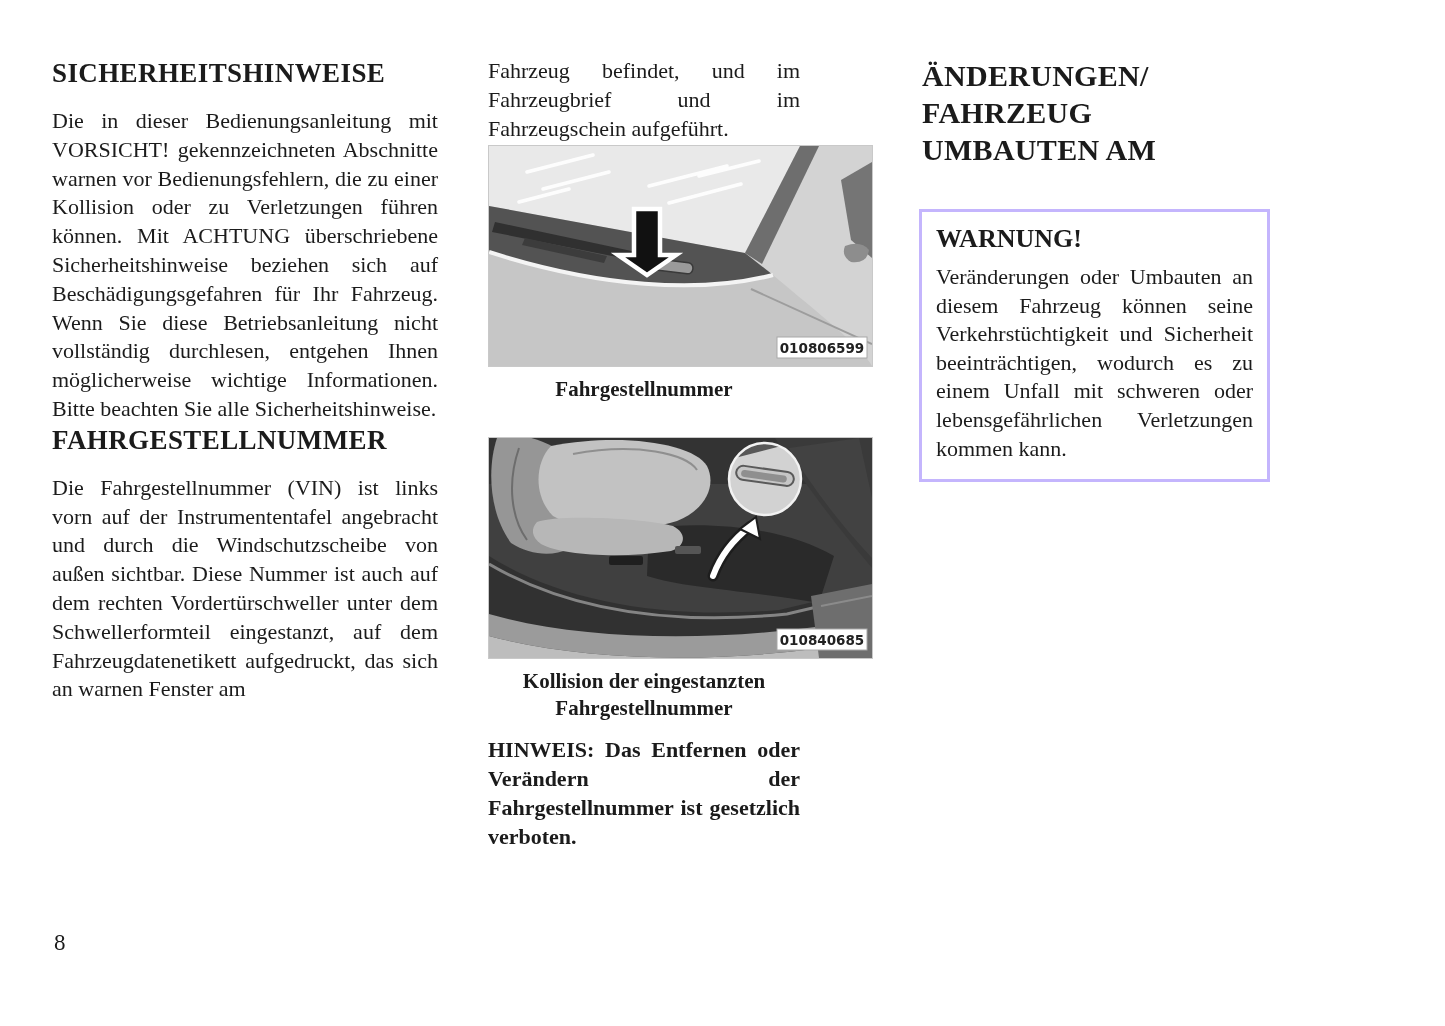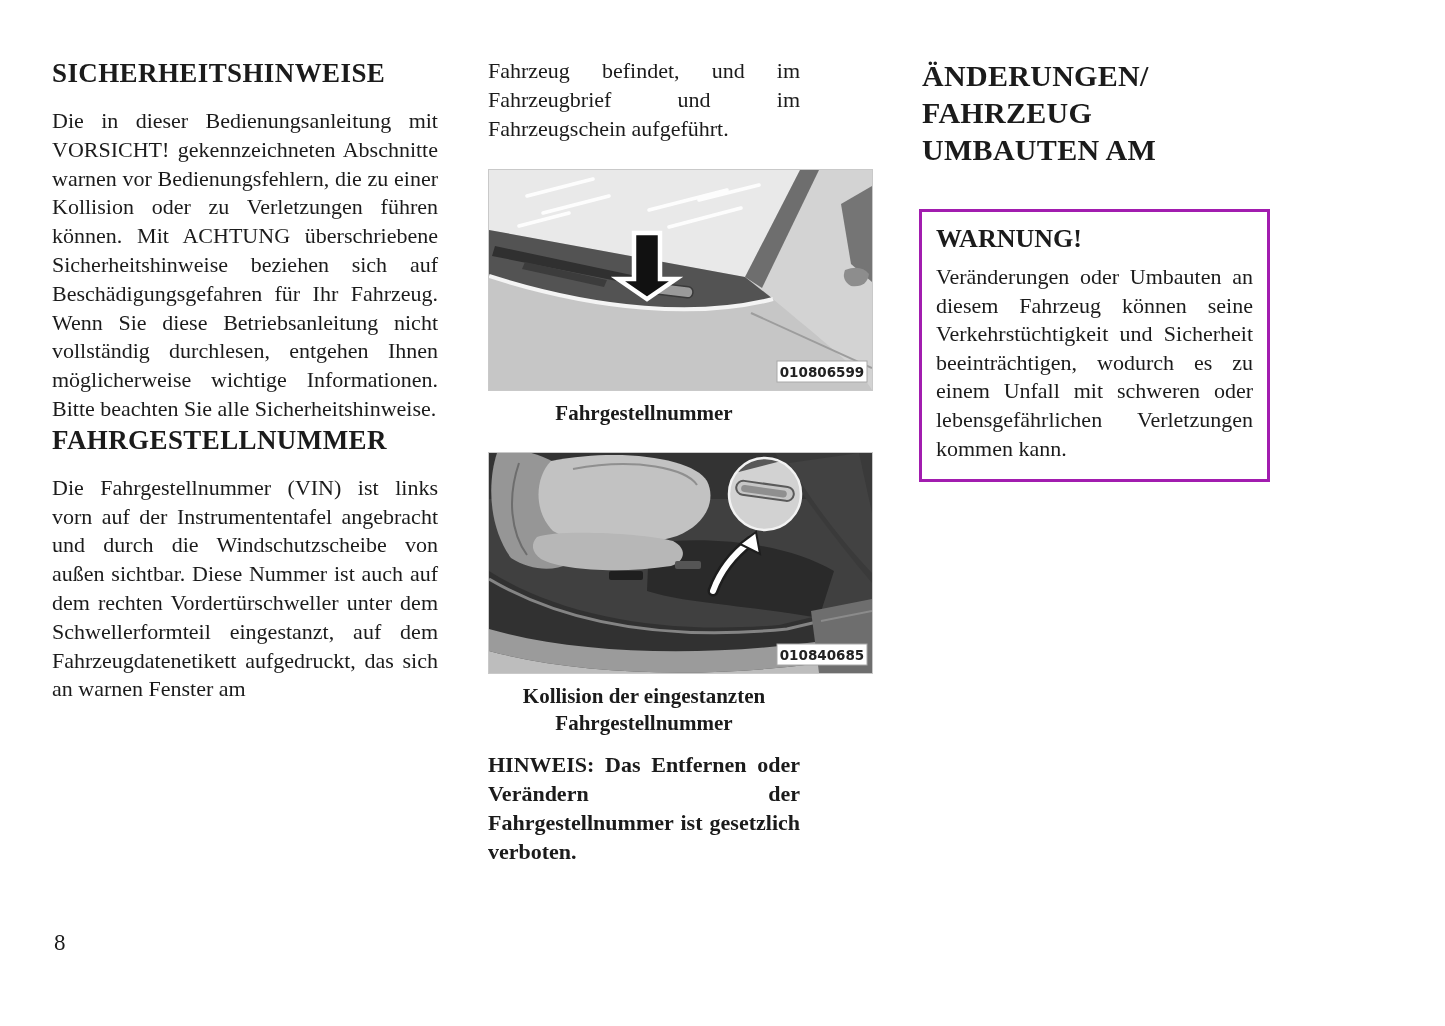--- a/index.html
+++ b/index.html
@@ -18,37 +18,37 @@
     font-size:27px;line-height:33px;font-weight:bold;
     letter-spacing:.4px;margin:0 0 17px 0;
   }
   .h2gap{margin-top:27px;}
   p.body{
     font-size:22px;line-height:28.8px;text-align:justify;
     margin:0;
   }
   .bold{font-weight:normal;}
   figure{margin:0;}
-  .fig{margin-top:26px;}
-  .fig2{margin-top:25px;}
+  .fig{margin-top:2px;}
+  .fig2{margin-top:34px;}
   svg.fig-img{display:block;width:383px;height:220px;border:1px solid #c9c9c9;}
   figcaption{
     font-weight:bold;font-size:21px;line-height:27px;
     text-align:center;margin-top:9px;
   }
   p.note{
     font-size:22px;line-height:28.8px;text-align:justify;
     font-weight:bold;margin:14px 0 0 0;
   }
   .bigheading div{
     font-size:30px;line-height:37px;font-weight:bold;letter-spacing:.3px;
   }
   .warnbox{
     margin-top:41px;margin-left:-3px;
-    width:317px;border:3px solid #a21caf;
+    width:317px;border:3px solid #c4b5fd;
     padding:10px 14px 16px 14px;
   }
   .warn-title{font-size:26px;font-weight:bold;margin:2px 0 9px 0;}
   .warn-text{font-size:22px;line-height:28.6px;text-align:justify;margin:0;}
   #pageno{
     position:absolute;left:54px;top:930px;font-size:23px;
   }
   .codelabel{font-family:"DejaVu Sans","Liberation Sans",sans-serif;}
 </style>
 </head>

